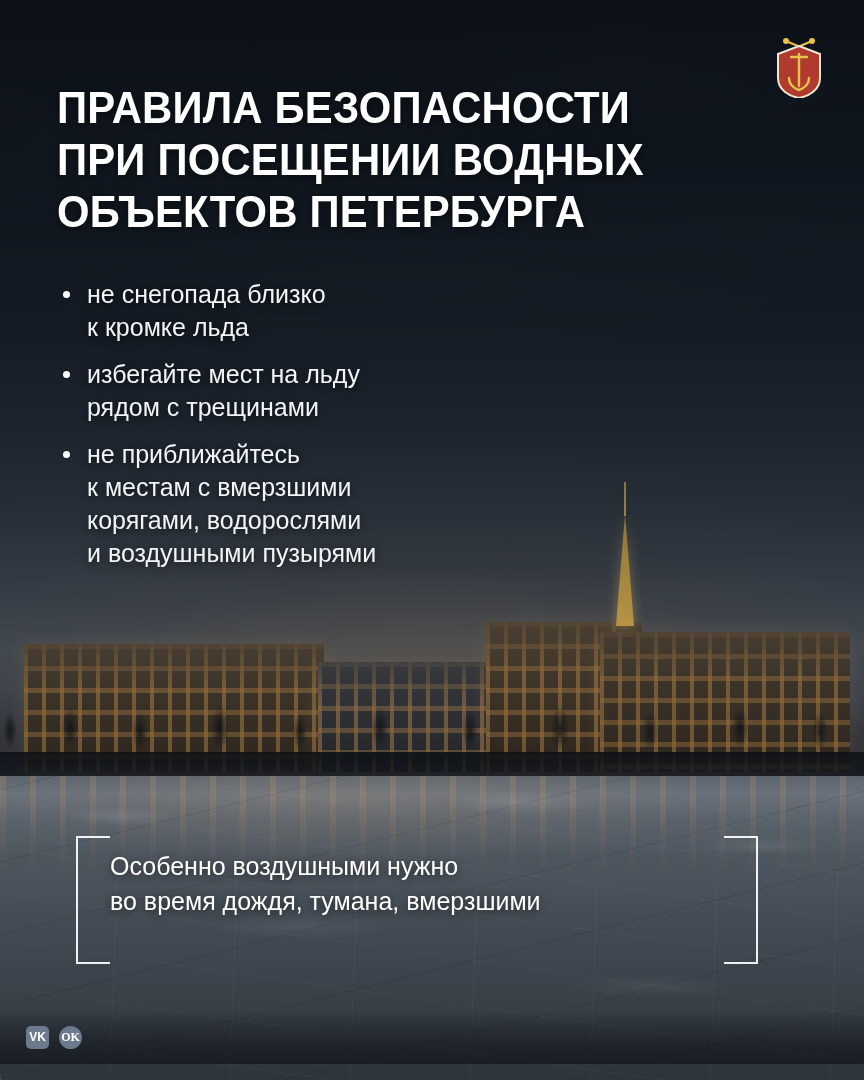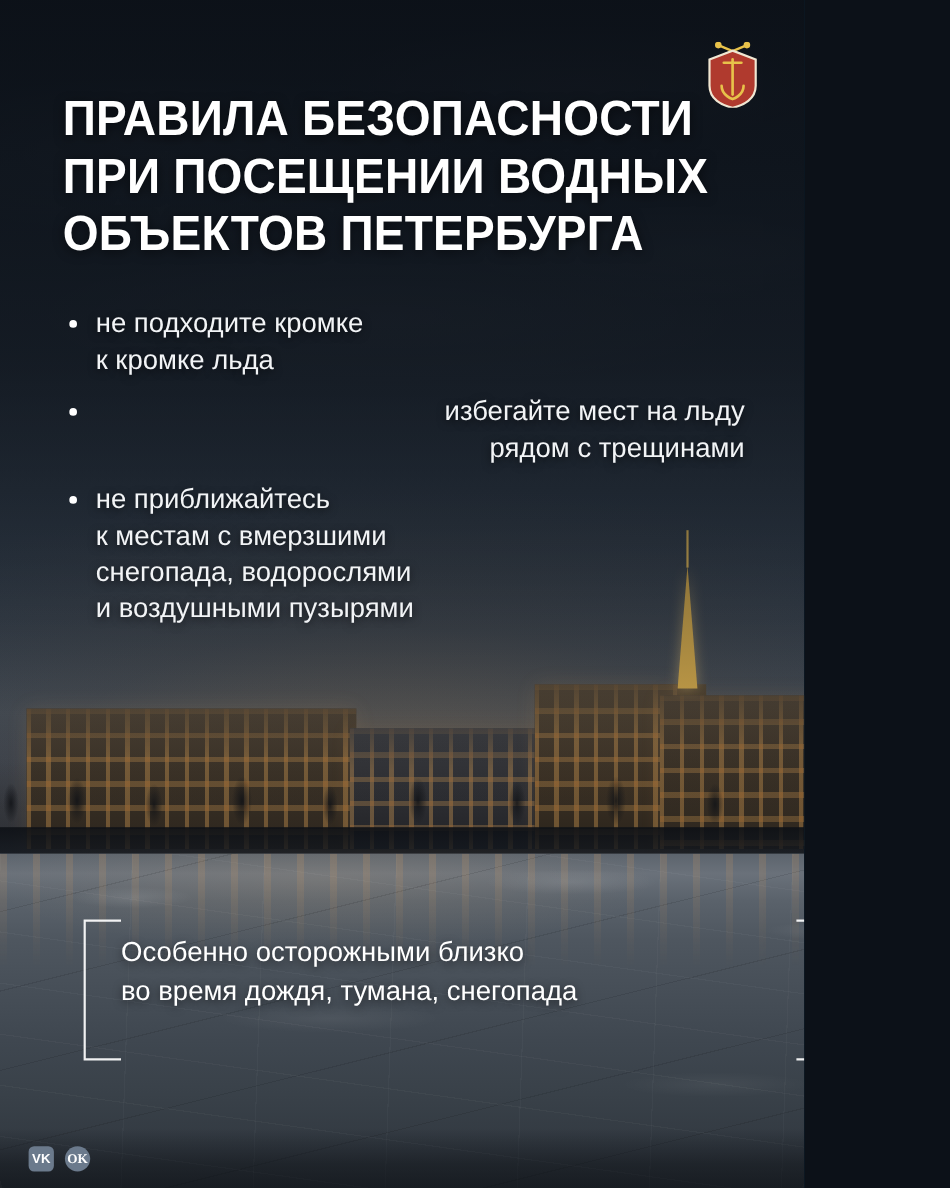--- a/index.html
+++ b/index.html
@@ -5,21 +5,21 @@
   html, body {
     margin: 0;
     padding: 0;
     background: #0c1118;
   }
   body {
     font-family: "Liberation Sans", sans-serif;
   }
   .poster {
     position: relative;
-    width: 731px;
+    width: 864px;
     height: 1080px;
     overflow: hidden;
     background: #0c4a6e;
   }
 
   
   .bg {
     position: absolute;
     inset: 0;
     background:
@@ -284,21 +284,21 @@
     font-size: 25px;
     line-height: 35px;
     text-shadow: 0 2px 8px rgba(0,0,0,.55);
   }
   .quote-text span { display: block; white-space: nowrap; }
 
   
   .footer {
     position: absolute;
     left: 0; right: 0;
-    bottom: 0;
+    bottom: 16px;
     height: 54px;
     display: flex;
     align-items: center;
     padding-left: 26px;
     gap: 10px;
     color: #d9dde1;
     font-size: 13.5px;
     background: linear-gradient(180deg, rgba(10,13,18,0) 0%, rgba(10,13,18,0.45) 60%, rgba(10,13,18,0.6) 100%);
   }
   .social {
@@ -375,42 +375,42 @@
 
     <h1 class="headline">
       <span class="hl-line">ПРАВИЛА БЕЗОПАСНОСТИ</span>
       <span class="hl-line">ПРИ ПОСЕЩЕНИИ ВОДНЫХ</span>
       <span class="hl-line">ОБЪЕКТОВ ПЕТЕРБУРГА</span>
     </h1>
 
     <ul class="bullets" style="list-style:none;margin:0;padding:0;">
       <li class="bullet">
         <span class="dot"></span>
-        <span class="btext" style="white-space:pre-line;">не подходите кромке
+        <span class="btext" style="white-space:pre-line;">не снегопада близко
 к кромке льда</span>
       </li>
       <li class="bullet">
         <span class="dot"></span>
-        <span class="btext" style="white-space:pre-line;text-align:right;">избегайте мест на льду
+        <span class="btext" style="white-space:pre-line;">избегайте мест на льду
 рядом с трещинами</span>
       </li>
       <li class="bullet">
         <span class="dot"></span>
         <span class="btext" style="white-space:pre-line;">не приближайтесь
 к местам с вмерзшими
-снегопада, водорослями
+корягами, водорослями
 и воздушными пузырями</span>
       </li>
     </ul>
 
     <div class="bracket left"></div>
     <div class="bracket right"></div>
     <div class="quote-text">
-      <span>Особенно осторожными близко</span>
-      <span>во время дождя, тумана, снегопада</span>
+      <span>Особенно воздушными нужно</span>
+      <span>во время дождя, тумана, вмерзшими</span>
     </div>
 
     <div class="footer">
       <span class="social vk">VK</span>
       <span class="social ok">OK</span>
     </div>
 
   </div>
 </div>
 

